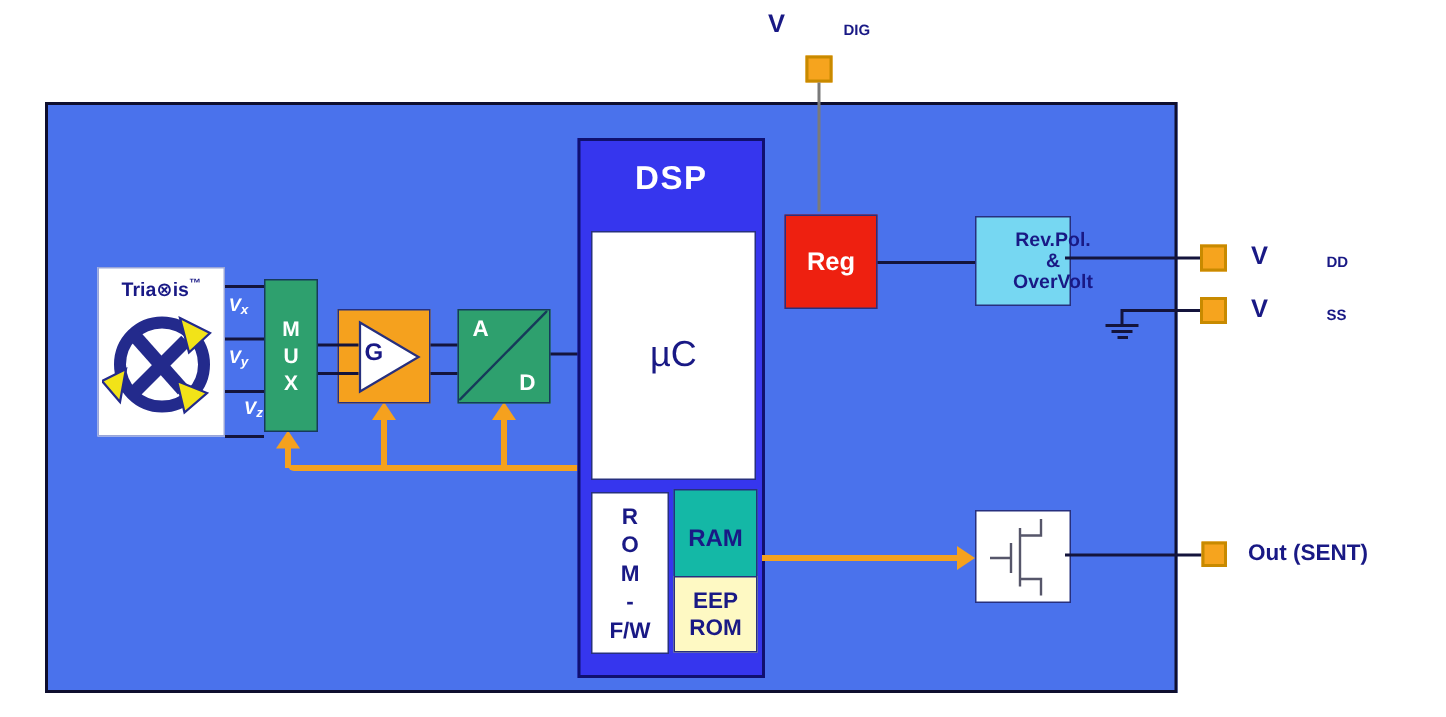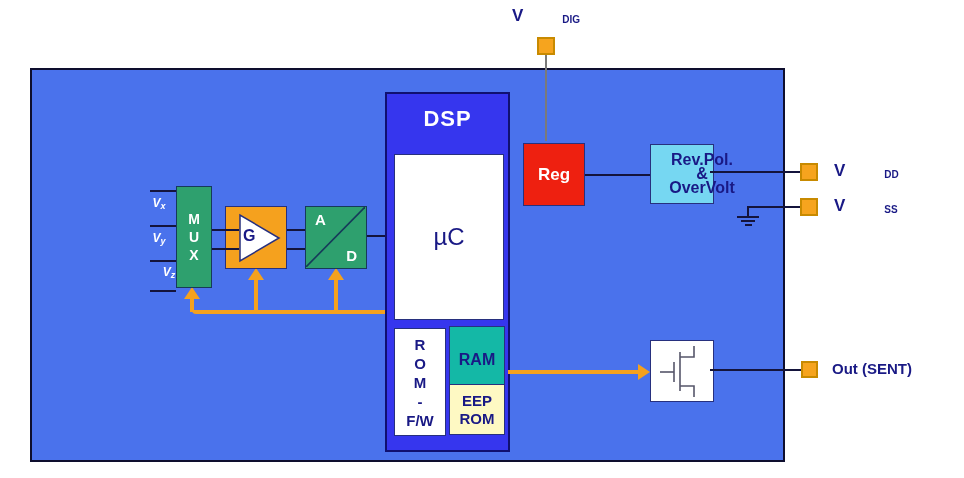--- a/index.html
+++ b/index.html
@@ -51,39 +51,52 @@
   #rom-box{left:7px;top:234px;width:52px;height:108px;background:#fff;border:1.5px solid #27307E;
            flex-direction:column;color:#191985;font-weight:600;font-size:15px;line-height:19px;}
   #ram-box{left:62px;top:232px;width:56px;height:68px;background:#14b8a6;border:1.5px solid #27307E;
            color:#191985;font-weight:600;font-size:16px;}
   #eeprom-box{left:62px;top:290px;width:56px;height:51px;background:#fef9c3;border:1.5px solid #27307E;
            flex-direction:column;color:#191985;font-weight:600;font-size:15px;line-height:18px;text-align:center;}
   
   #reg{left:491px;top:73px;width:62px;height:63px;background:#EE2010;border:1.5px solid #27307E;
        color:#fff;font-weight:bold;font-size:17px;}
   #revpol{left:618px;top:74px;width:64px;height:60px;background:#76D7F2;border:1.5px solid #27307E;
-       flex-direction:column;color:#191985;font-weight:600;font-size:16px;line-height:14px;padding-left:40px;}
+       flex-direction:column;color:#191985;font-weight:600;font-size:13px;line-height:14px;padding-left:40px;}
   
   #transistor{left:618px;top:270px;width:64px;height:62px;background:#fff;border:1px solid #27307E;}
 </style>
 </head>
 <body>
 
 <div id="stage">
 
   <div id="main-box" class="abs">
 
     <div class="ob" style="left:160px;top:240px;width:193px;height:4px;border-bottom-left-radius:4px;"></div>
     <div class="ob" style="left:158px;top:228px;width:4px;height:14px;"></div>
     <div class="arr-up" style="left:152px;top:217px;"></div>
     <div class="ob" style="left:222px;top:209px;width:4px;height:33px;"></div>
     <div class="arr-up" style="left:216px;top:198px;"></div>
     <div class="ob" style="left:302px;top:209px;width:4px;height:33px;"></div>
     <div class="arr-up" style="left:296px;top:198px;"></div>
 
+    <div id="logo-box" class="blk">
+      <div style="width:100%;">
+        <div id="brand"><span>Tria</span><span>⊗</span><span>is</span><span class="tm">™</span></div>
+        <svg width="80" height="82" viewBox="0 0 80 82" style="margin-top:1px;">
+          <circle cx="40" cy="41" r="28" fill="none" stroke="#232A8C" stroke-width="8"></circle>
+          <line x1="18" y1="63" x2="56" y2="25" stroke="#232A8C" stroke-width="9"></line>
+          <line x1="22" y1="22" x2="54" y2="58" stroke="#232A8C" stroke-width="9"></line>
+          <polygon points="52,10 72,20 58,33" fill="#F2E318" stroke="#232A8C" stroke-width="1.5"></polygon>
+          <polygon points="50,52 70,60 55,73" fill="#F2E318" stroke="#232A8C" stroke-width="1.5"></polygon>
+          <polygon points="0,52 16,44 12,66" fill="#F2E318" stroke="#232A8C" stroke-width="1.5"></polygon>
+        </svg>
+      </div>
+    </div>
 
     <div class="wire" style="left:118px;top:120px;width:26px;"></div>
     <div class="wire" style="left:118px;top:155px;width:26px;"></div>
     <div class="wire" style="left:118px;top:190px;width:26px;"></div>
     <div class="wire" style="left:118px;top:220px;width:26px;"></div>
     <div class="sig-label" style="top:127px;"><span>V</span><span class="ssub">x</span></div>
     <div class="sig-label" style="top:162px;"><span>V</span><span class="ssub">y</span></div>
     <div class="sig-label" style="top:196px;margin-left:10px;"><span>V</span><span class="ssub">z</span></div>
 
     <div id="mux" class="blk">

